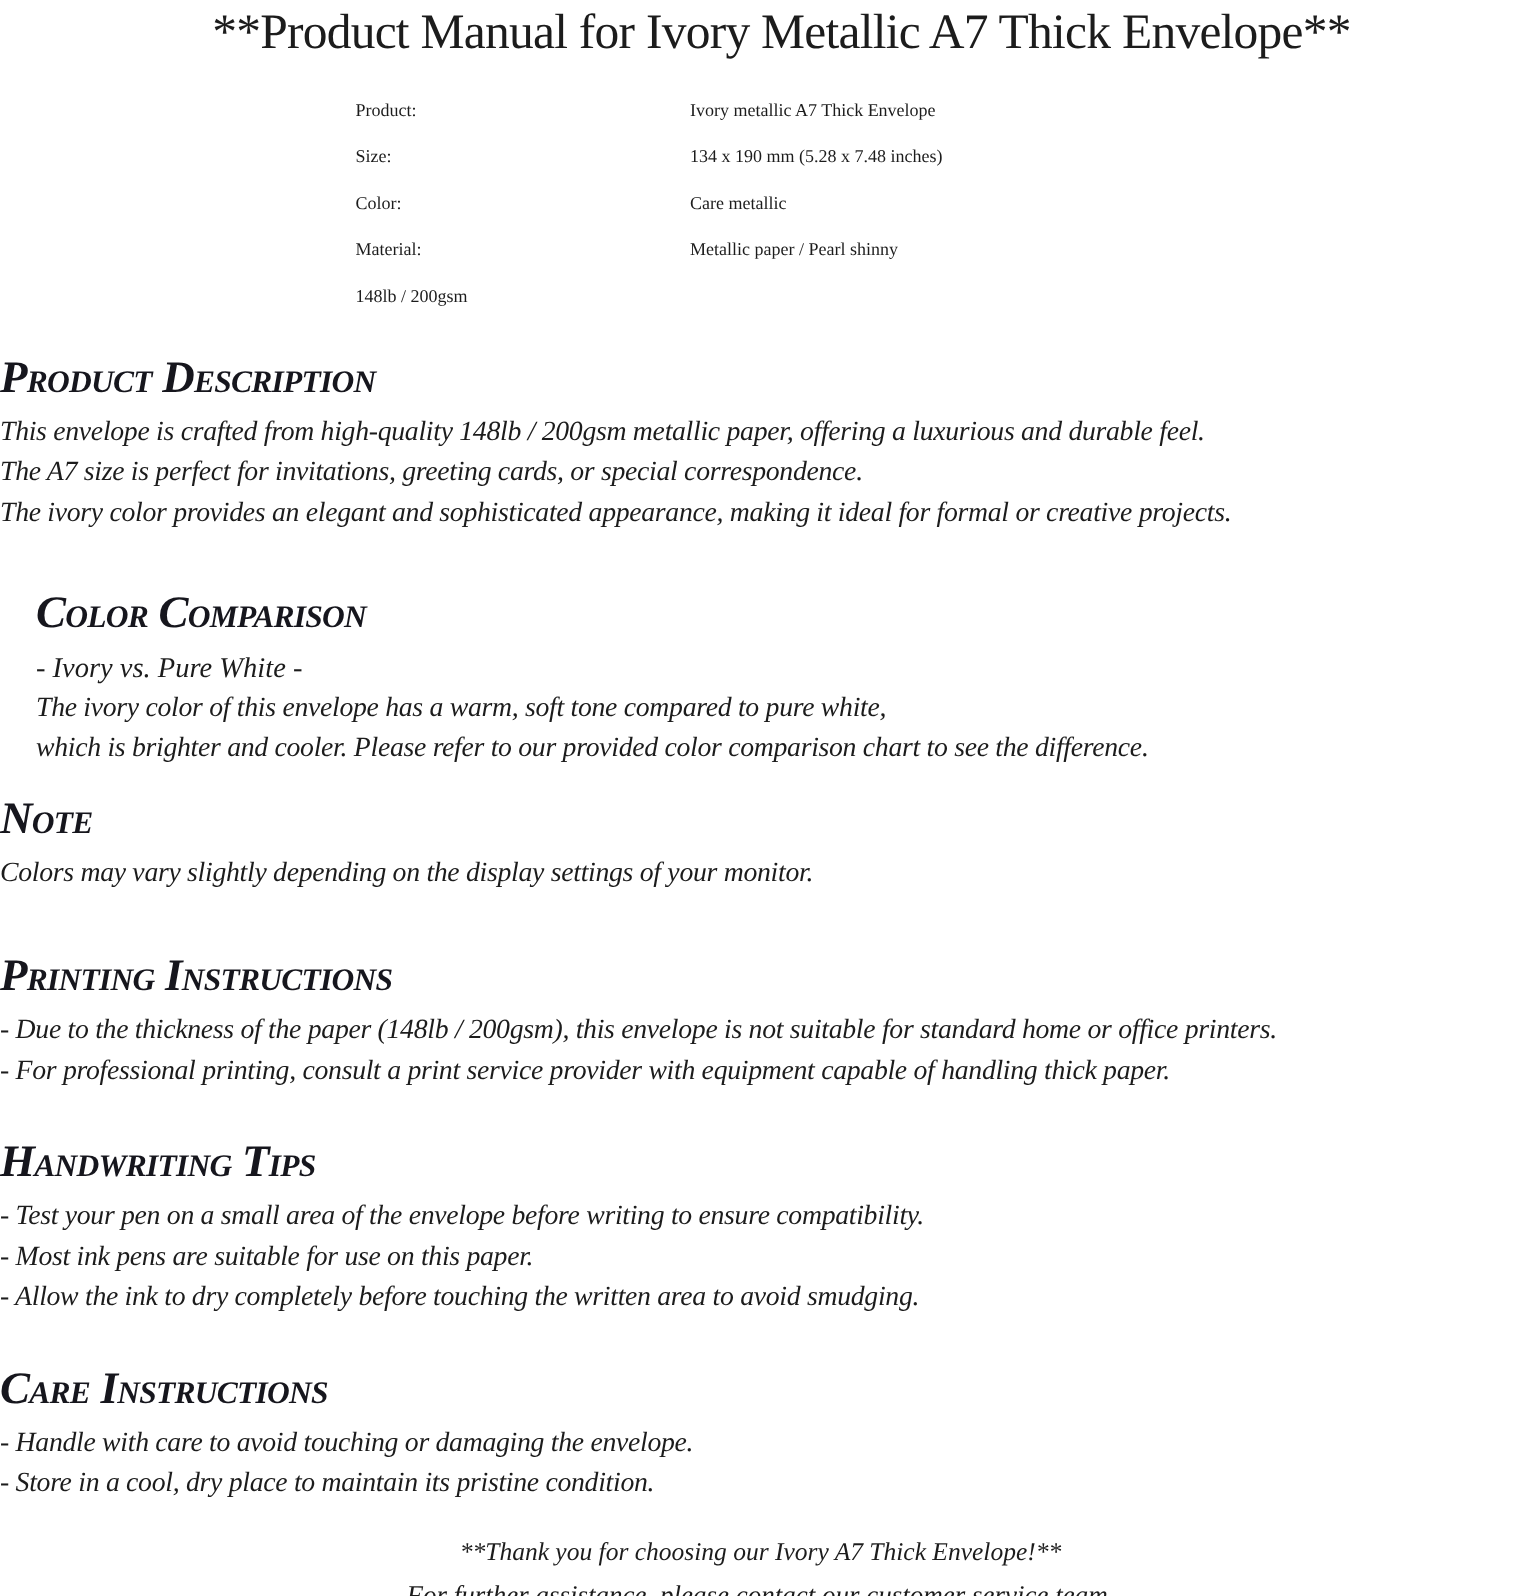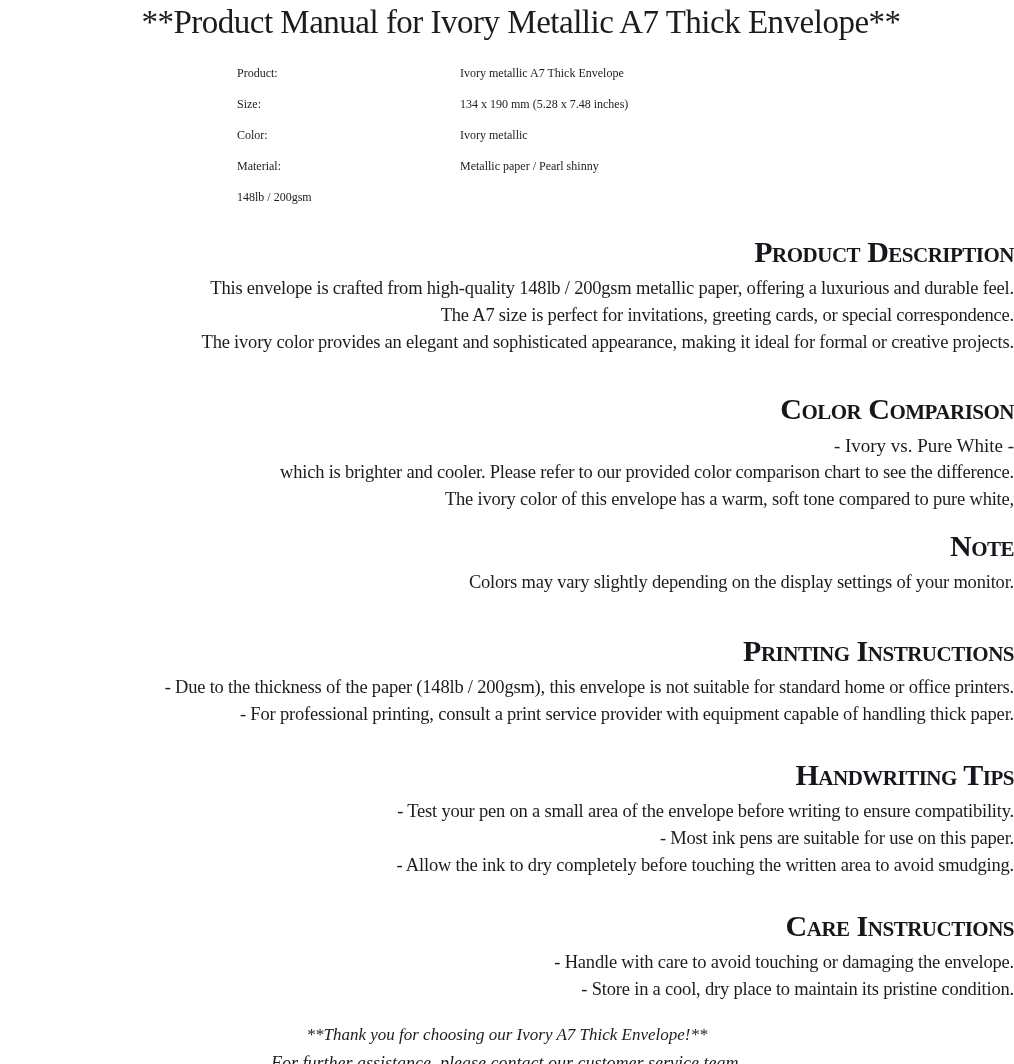--- a/index.html
+++ b/index.html
@@ -36,21 +36,22 @@
     display: flex;
     height: 31px;
     align-items: center;
     font-size: 12px;
   }
   .spec-label {
     width: 223px;
     flex: none;
   }
   .section {
-    text-align: right;
+    text-align: left;
+    font-style: italic;
   }
   .section h2 {
     margin: 0 0 6px 0;
     font-size: 30px;
     line-height: 34px;
     font-weight: 700;
     font-variant: small-caps;
     letter-spacing: -0.5px;
     color: #16161d;
     white-space: nowrap;
@@ -99,43 +100,43 @@
     <div class="spec-row">
       <span class="spec-label">Product:</span>
       <span class="spec-value">Ivory metallic A7 Thick Envelope</span>
     </div>
     <div class="spec-row">
       <span class="spec-label">Size:</span>
       <span class="spec-value">134 x 190 mm (5.28 x 7.48 inches)</span>
     </div>
     <div class="spec-row">
       <span class="spec-label">Color:</span>
-      <span class="spec-value">Ivory metallic</span>
+      <span class="spec-value">Care metallic</span>
     </div>
     <div class="spec-row">
       <span class="spec-label">Material:</span>
       <span class="spec-value">Metallic paper / Pearl shinny</span>
     </div>
     <div class="spec-row">
       <span class="spec-value">148lb / 200gsm</span>
     </div>
   </div>
 
   <section class="section sec-desc">
     <h2>Product Description</h2>
     <div class="line">This envelope is crafted from high-quality 148lb / 200gsm metallic paper, offering a luxurious and durable feel.</div>
     <div class="line">The A7 size is perfect for invitations, greeting cards, or special correspondence.</div>
     <div class="line">The ivory color provides an elegant and sophisticated appearance, making it ideal for formal or creative projects.</div>
   </section>
 
   <section class="section sec-comparison">
     <h2>Color Comparison</h2>
     <div class="subheading">- Ivory vs. Pure White -</div>
+    <div class="line">The ivory color of this envelope has a warm, soft tone compared to pure white,</div>
     <div class="line">which is brighter and cooler. Please refer to our provided color comparison chart to see the difference.</div>
-    <div class="line">The ivory color of this envelope has a warm, soft tone compared to pure white,</div>
   </section>
 
   <section class="section sec-note">
     <h2>Note</h2>
     <div class="line">Colors may vary slightly depending on the display settings of your monitor.</div>
   </section>
 
   <section class="section sec-printing">
     <h2>Printing Instructions</h2>
     <div class="line">- Due to the thickness of the paper (148lb / 200gsm), this envelope is not suitable for standard home or office printers.</div>

